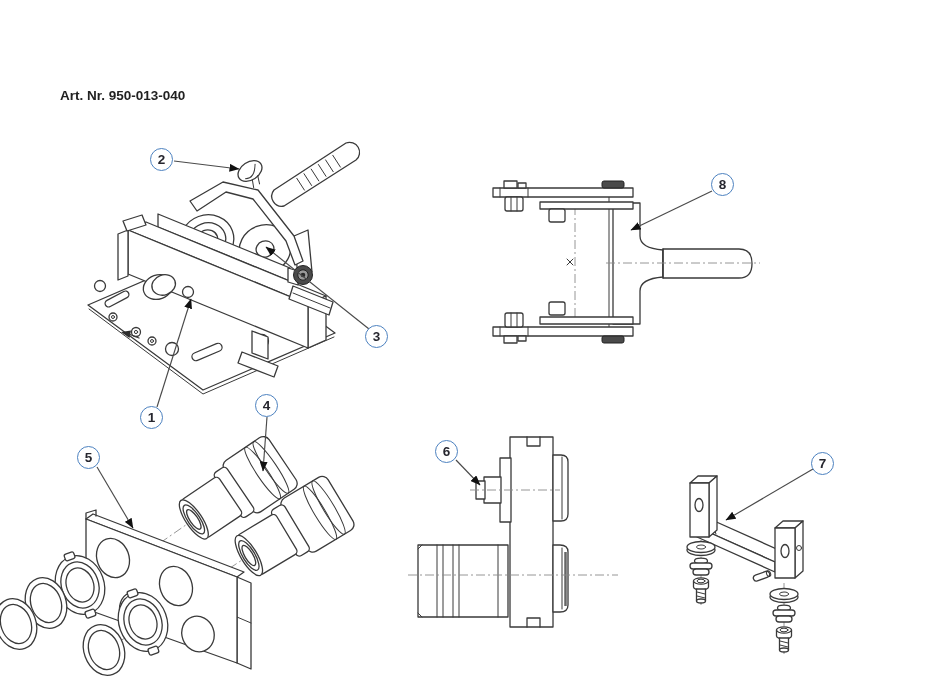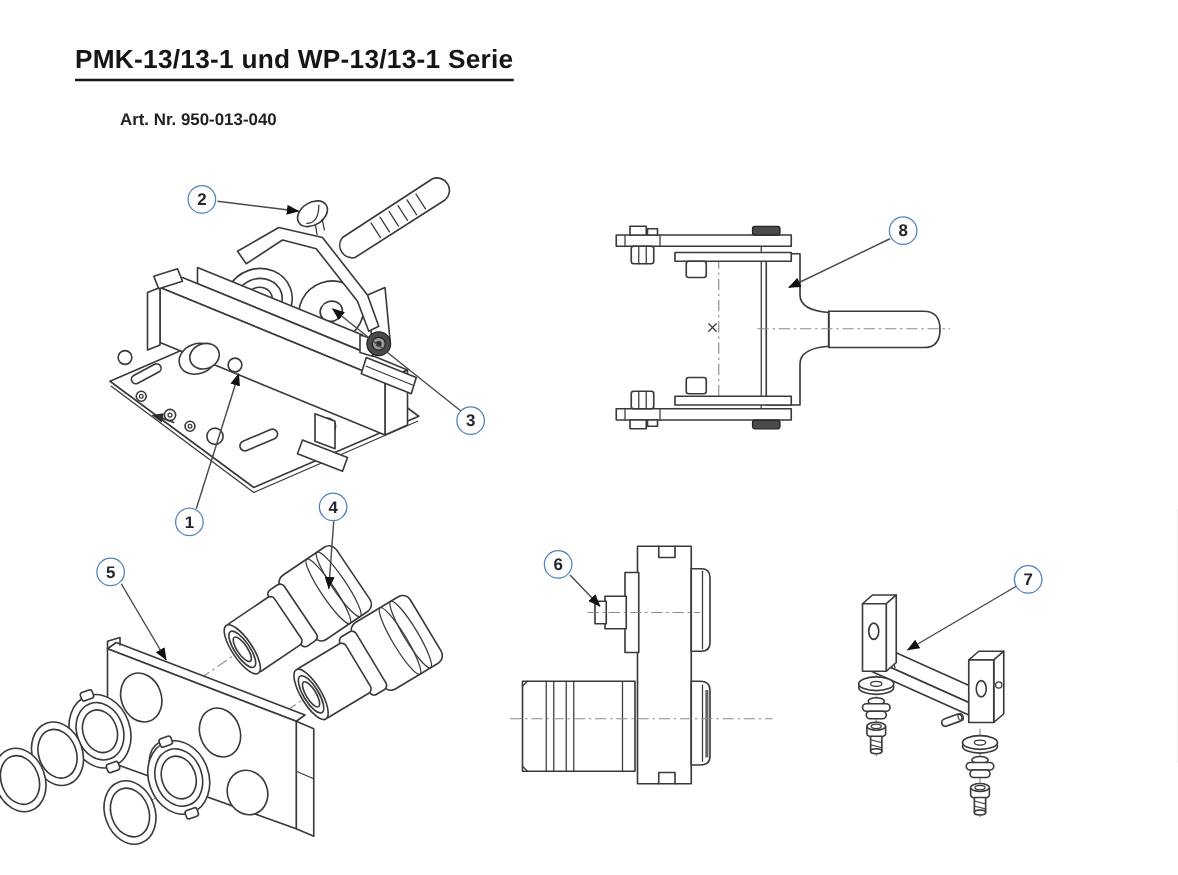--- a/index.html
+++ b/index.html
@@ -1,39 +1,38 @@
 <!DOCTYPE html>
 <html><head>
 <meta charset="utf-8">
 <style>
   html,body{margin:0;padding:0;background:#e8e8e8;}
   .page{position:relative;width:942px;height:700px;background:#ffffff;overflow:hidden;
         font-family:"Liberation Sans",sans-serif;}
   .title{position:absolute;left:60px;top:36px;display:inline-block;
          font-size:21px;font-weight:bold;color:#161616;letter-spacing:.2px;
          border-bottom:2px solid #161616;padding-bottom:3px;}
-  .artnr{position:absolute;left:60px;top:88px;font-size:13.5px;font-weight:bold;color:#222;margin-left:36px;}
+  .artnr{position:absolute;left:60px;top:88px;font-size:13.5px;font-weight:bold;color:#222;}
   svg.canvas{position:absolute;left:0;top:0;}
   
   .s{stroke:#3a3a3a;stroke-width:1.3;fill:none;stroke-linejoin:round;stroke-linecap:round;}
   .w{stroke:#3a3a3a;stroke-width:1.3;fill:#ffffff;stroke-linejoin:round;stroke-linecap:round;}
   .thin{stroke-width:1;}
   .dash{stroke:#8a8a8a;stroke-width:.9;stroke-dasharray:9 3 2 3;fill:none;}
   .dk{fill:#4a4a4a;stroke:#222;stroke-width:1;}
   .leader{stroke:#4a4a4a;stroke-width:1.15;fill:none;marker-end:url(#ah);}
   .badge{position:absolute;width:23px;height:23px;border:1.6px solid #4d82c0;border-radius:50%;
          background:#fff;display:flex;align-items:center;justify-content:center;
          font-size:13.5px;font-weight:600;color:#26262e;box-sizing:border-box;}
 </style>
 </head>
 <body>
 
 <div class="page">
 
-  <div class="title">PMK-13/13-1 und WP-13/13-1 Serie</div>
   <div class="artnr">Art. Nr. 950-013-040</div>
 
   <svg class="canvas" width="942" height="700" viewBox="0 0 942 700">
     <defs>
       <marker id="ah" markerWidth="11" markerHeight="8" refX="9.5" refY="4" orient="auto" markerUnits="userSpaceOnUse">
         <path d="M0,0 L10,4 L0,8 Z" fill="#111"></path>
       </marker>
       <g id="ringThin">
         <ellipse rx="20" ry="26" class="w"></ellipse>
         <ellipse rx="15" ry="20" class="w"></ellipse>

